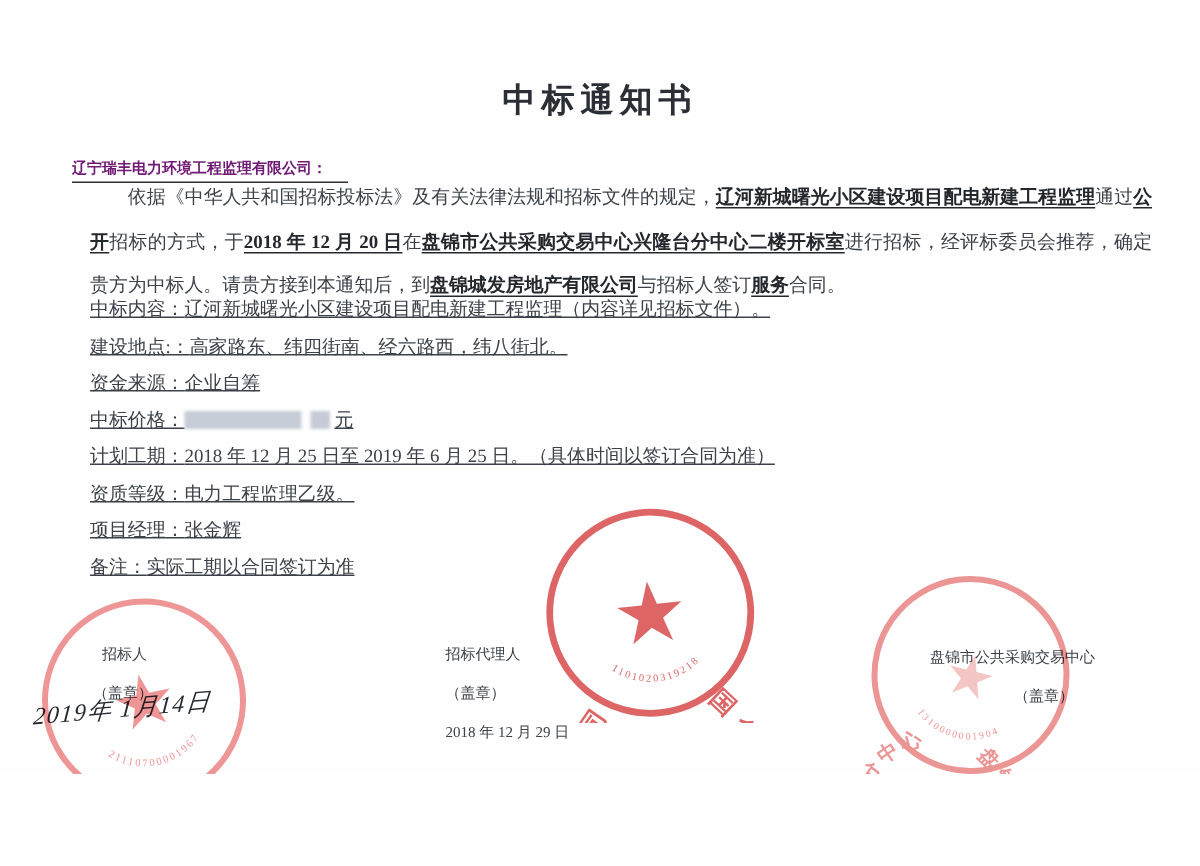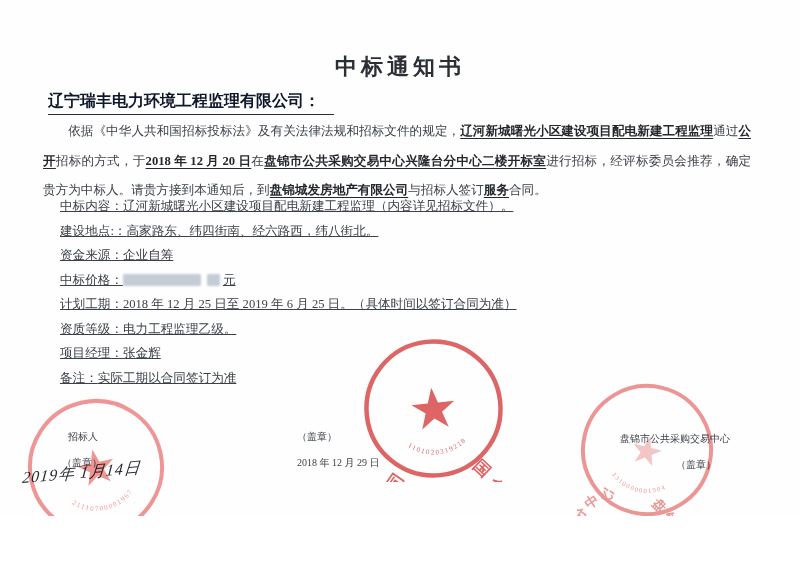--- a/index.html
+++ b/index.html
@@ -7,25 +7,25 @@
     position:relative;width:800px;height:516px;overflow:hidden;
     background:#fefefe;
     font-family:"Liberation Serif","DejaVu Serif",serif;
     color:#3c4149;
   }
   .title{
     position:absolute;top:52px;left:0;width:100%;text-align:center;
     font-size:22px;font-weight:bold;letter-spacing:4px;color:#2b2f35;
   }
   .addressee{
-    position:absolute;left:48px;top:91px;font-size:16px;font-weight:bold;color:#0f172a;
+    position:absolute;left:48px;top:105px;font-size:10px;font-weight:bold;color:#701a75;
     border-bottom:1.5px solid #2b2f35;padding:0 14px 2px 0;
   }
   .intro{
-    position:absolute;left:43px;top:117px;width:708px;
+    position:absolute;left:60px;top:117px;width:708px;
     font-size:12.6px;line-height:29.5px;text-indent:2em;text-align:justify;
   }
   .intro .b{font-weight:bold;color:#24272c;}
   .intro .u{text-decoration:underline;text-underline-offset:3px;}
   .fields{position:absolute;left:60px;top:194px;width:700px;font-size:12.6px;text-decoration:underline;}
   .field-line{height:24.5px;line-height:24.5px;white-space:nowrap;}
   .redact{
     display:inline-block;height:12px;vertical-align:-2px;
     background:#c6ccd6;filter:blur(1.2px);border-radius:1px;margin-right:6px;
   }
@@ -71,20 +71,21 @@
       <div class="field-line"><span>备注：</span><span>实际工期以合同签订为准</span></div>
     </div>
 
   <div class="sig sig-left">
     <div>招标人</div>
     <div>（盖章）</div>
   </div>
   <div class="handwritten">2019年 1月14日</div>
 
   <div class="sig sig-mid">
+    <div>招标代理人</div>
     <div>（盖章）</div>
     <div>2018 年 12 月 29 日</div>
   </div>
 
   <div class="sig sig-right">
     <div>盘锦市公共采购交易中心</div>
     <div class="c">（盖章）</div>
   </div>
 
   <svg class="stamp stamp-left" width="146" height="146" viewBox="0 0 146 146">

